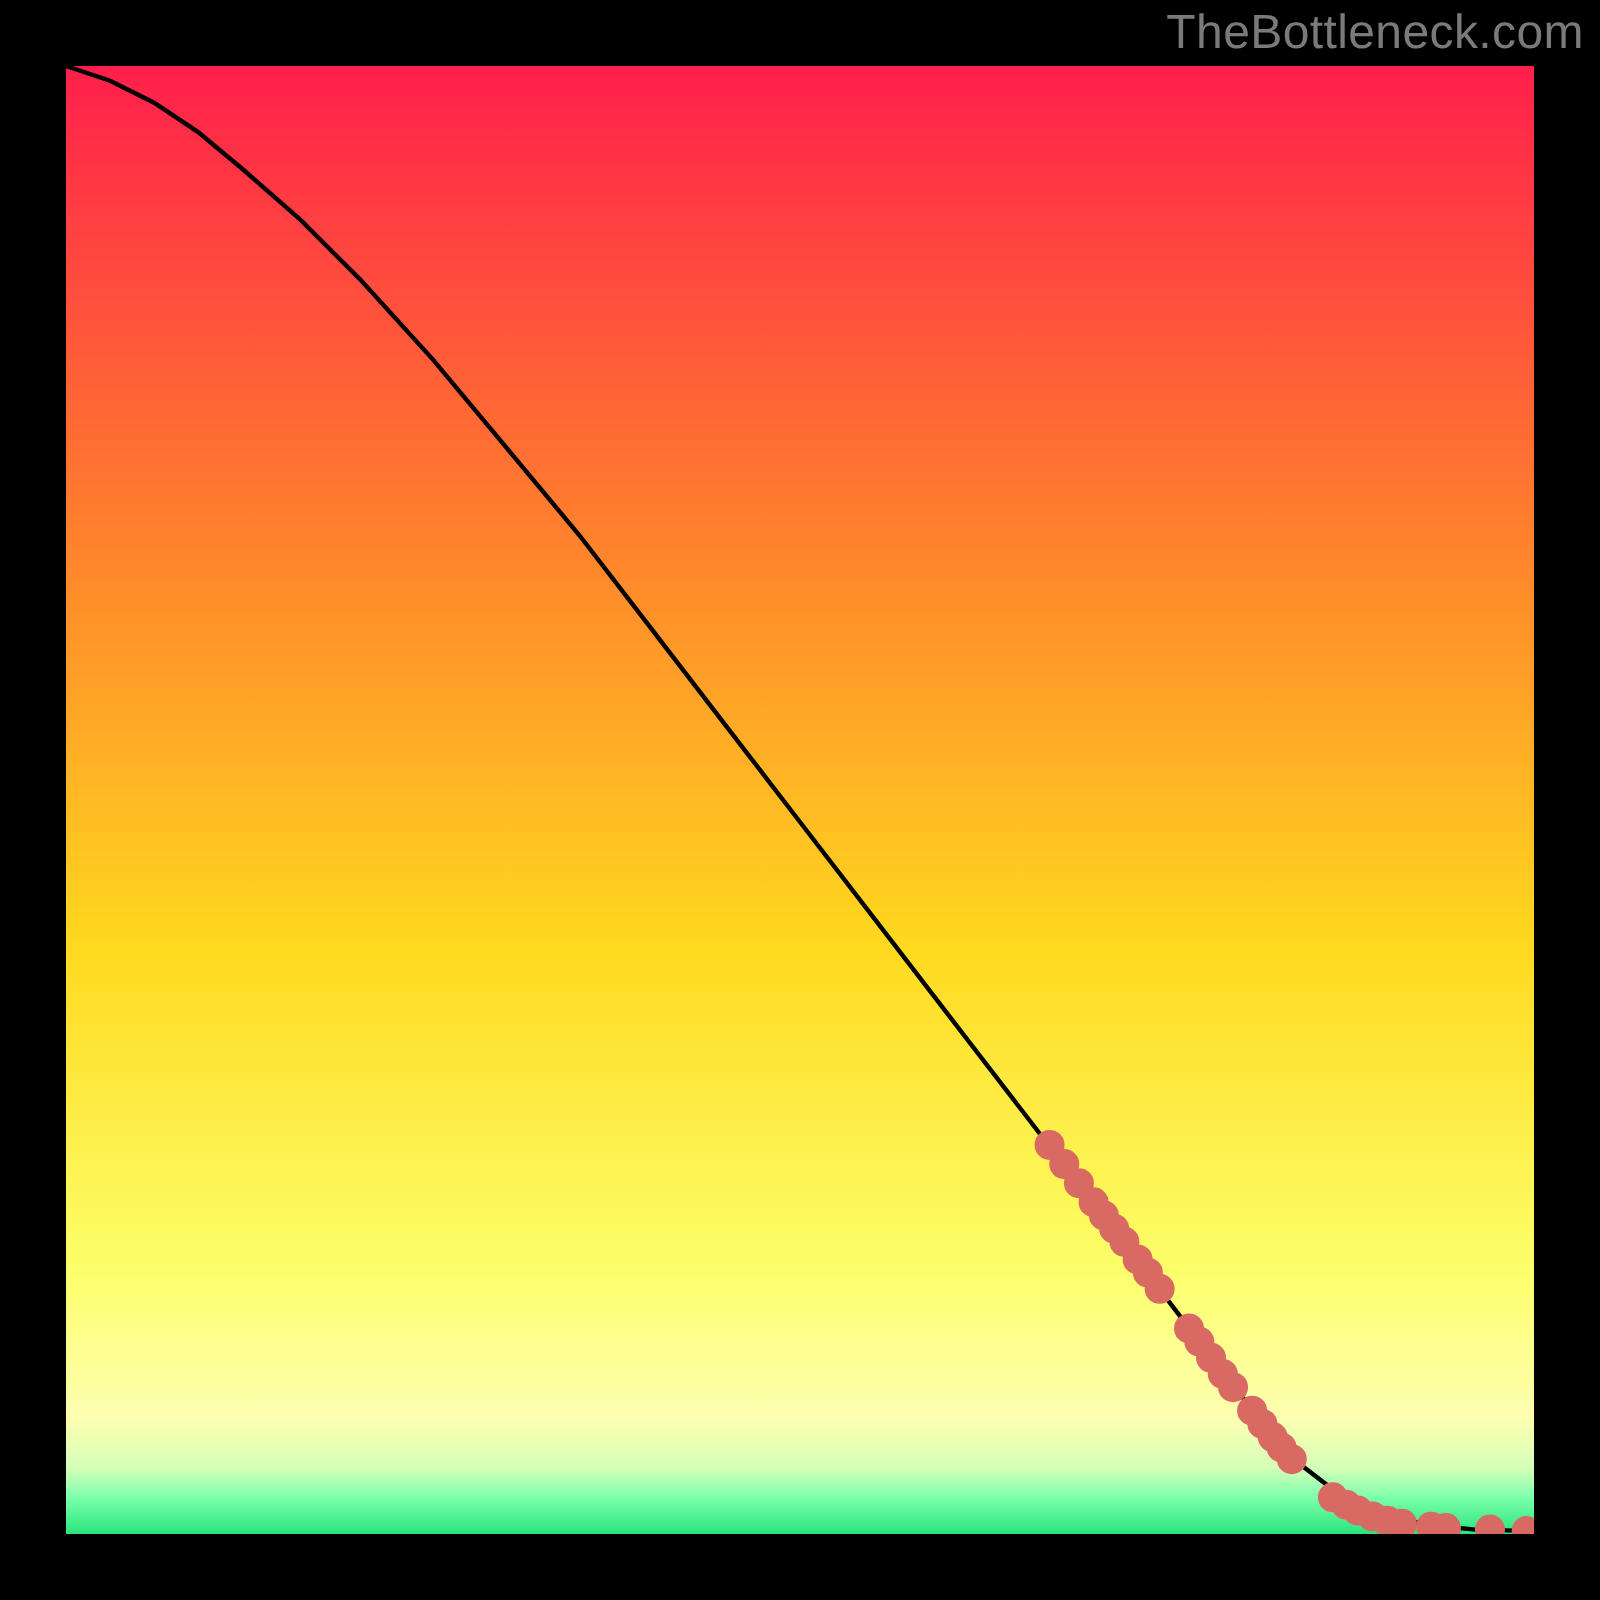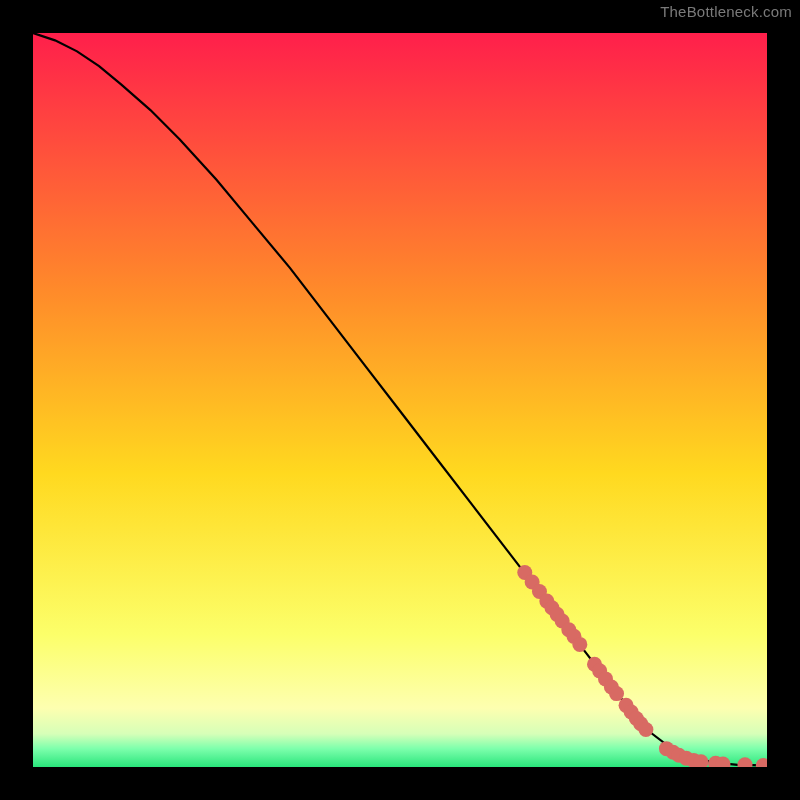--- a/index.html
+++ b/index.html
@@ -15,21 +15,21 @@
     position: relative;
     width: 800px;
     height: 800px;
     background: #000;
   }
   .watermark {
     position: absolute;
     top: 3px;
     right: 8px;
     color: #7a7a7a;
-    font-size: 15px;
+    font-size: 24px;
     letter-spacing: 0.2px;
     z-index: 50;
   }
   .plot-area {
     position: absolute;
     left: 33px;
     top: 33px;
     width: 734px;
     height: 734px;
     overflow: hidden;

